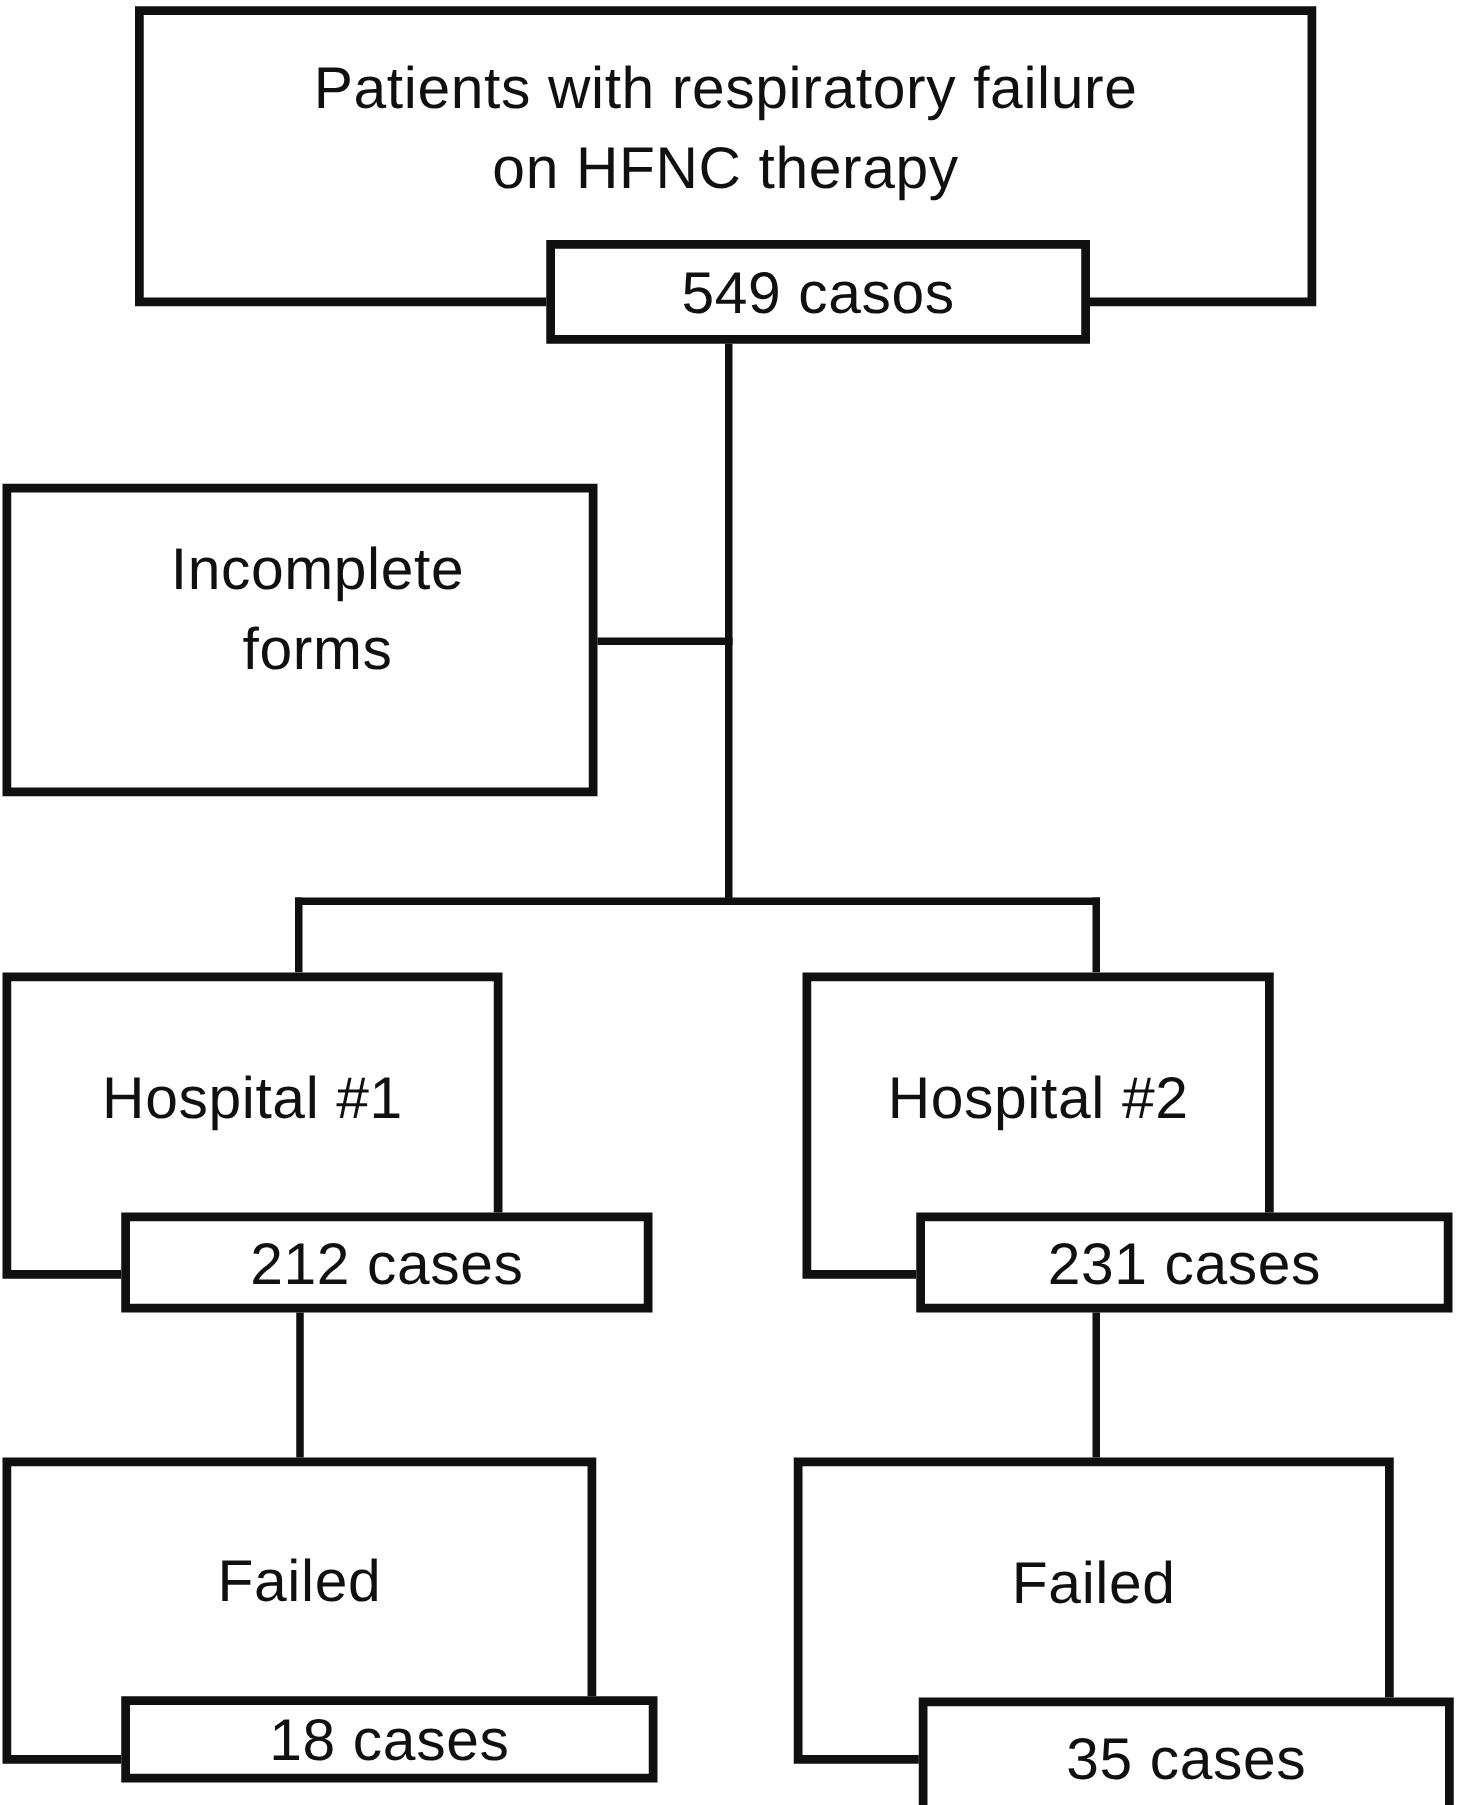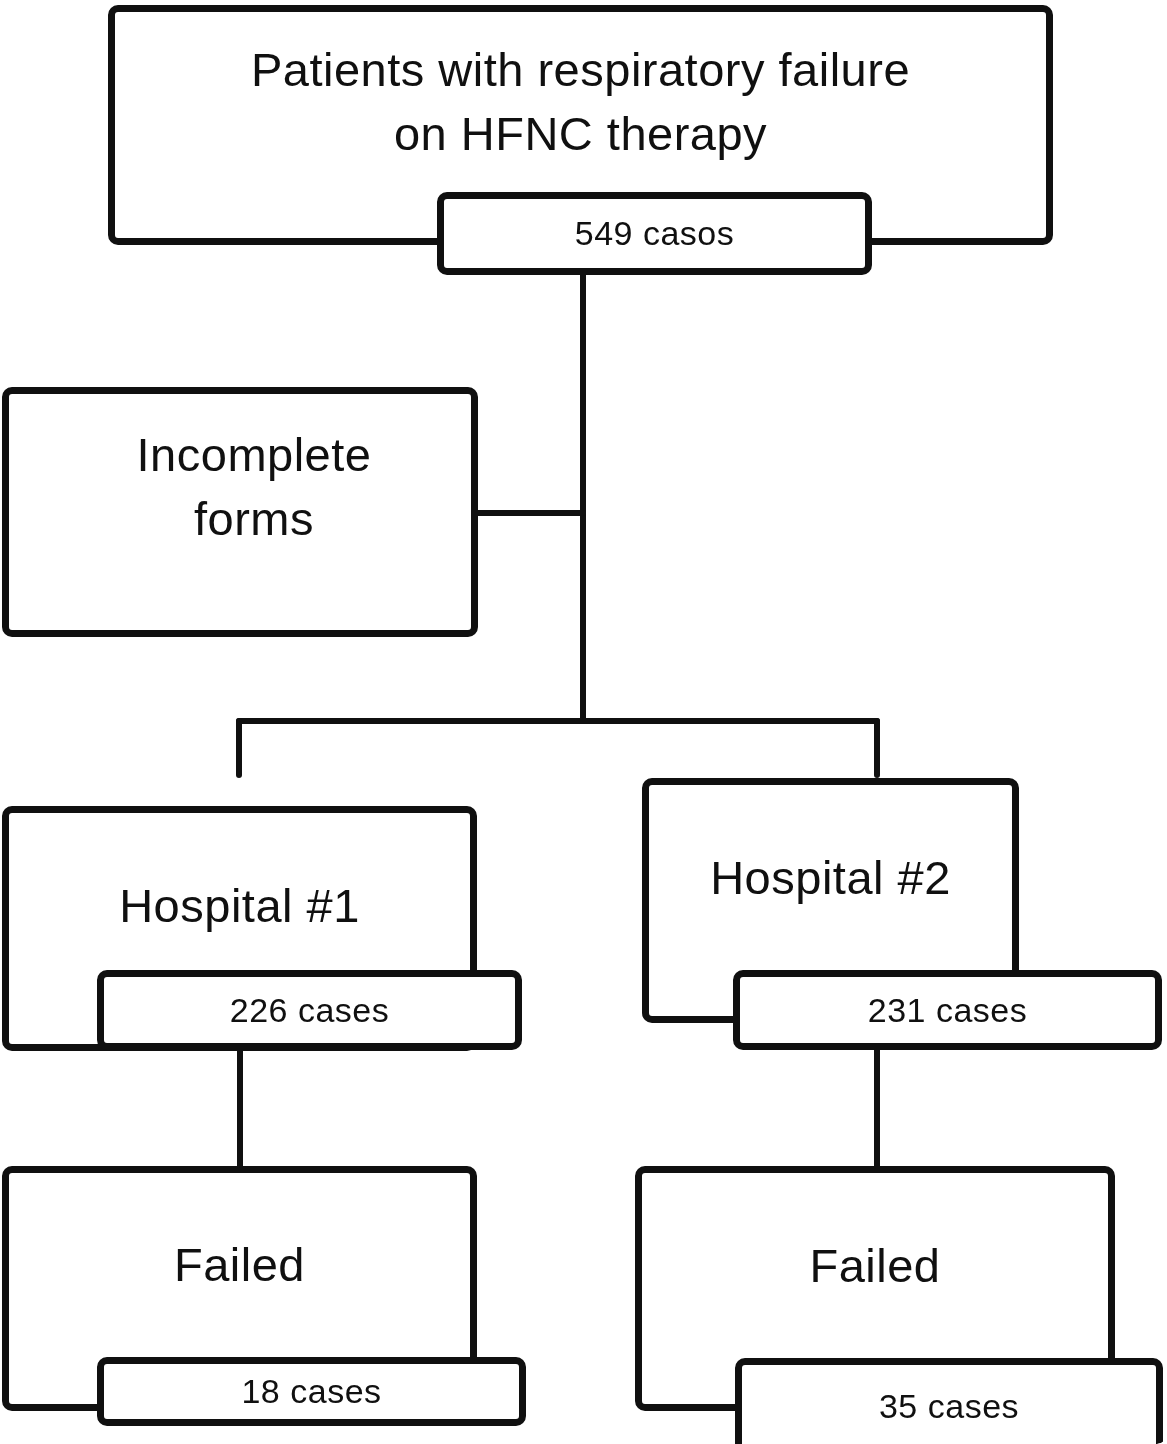--- a/index.html
+++ b/index.html
@@ -1,15 +1,15 @@
 <!DOCTYPE html>
 <html style="--ink: #101010;"><head>
 <meta charset="utf-8">
 <style>
-  * { margin: 0; padding: 0; box-sizing: border-box; border-radius: 10px; }
+  * { margin: 0; padding: 0; box-sizing: border-box; }
   html, body { background: #ffffff; }
   .canvas {
     position: relative;
     width: 1167px;
     height: 1444px;
     background: #ffffff;
     font-family: "Liberation Sans", sans-serif;
     color: var(--ink, #101010);
     overflow: hidden;
   }
@@ -32,21 +32,21 @@
   .label {
     font-size: 47px;
     line-height: 1.36;
     text-align: center;
     letter-spacing: 0.5px;
   }
   .count {
     display: flex;
     align-items: center;
     justify-content: center;
-    font-size: 34px;
+    font-size: 47px;
     text-align: center;
     letter-spacing: 0.5px;
   }
   .w-root { max-width: 660px; }
   .w-narrow { max-width: 320px; }
 </style>
 </head>
 <body>
 
 <div class="canvas">
@@ -64,21 +64,21 @@
       <div class="label w-root">Patients with respiratory failure on HFNC therapy</div>
     </div>
   </div>
 
   <div class="box" style="left:2px; top:387px; width:476px; height:250px;">
     <div class="label-area" style="height:186px;padding-left:28px;">
       <div class="label w-narrow">Incomplete forms</div>
     </div>
   </div>
 
-  <div class="box" style="left:2px; top:806px; width:475px; height:245px;">
+  <div class="box" style="left:2px; top:778px; width:400px; height:245px;">
     <div class="label-area" style="height:185px;">
       <div class="label">Hospital #1</div>
     </div>
   </div>
 
   <div class="box" style="left:642px; top:778px; width:377px; height:245px;padding-left:24px;">
     <div class="label-area" style="height:185px;">
       <div class="label">Hospital #2</div>
     </div>
   </div>
@@ -89,18 +89,18 @@
     </div>
   </div>
 
   <div class="box" style="left:635px; top:1166px; width:480px; height:245px;">
     <div class="label-area" style="height:185px;">
       <div class="label">Failed</div>
     </div>
   </div>
 
   <div class="box count" style="left:437px; top:192px;  width:435px; height:83px;">549 casos</div>
-  <div class="box count" style="left:97px;  top:970px;  width:425px; height:80px;">226 cases</div>
+  <div class="box count" style="left:97px;  top:970px;  width:425px; height:80px;">212 cases</div>
   <div class="box count" style="left:733px; top:970px;  width:429px; height:80px;">231 cases</div>
   <div class="box count" style="left:97px;  top:1357px; width:429px; height:69px;">18 cases</div>
   <div class="box count" style="left:735px; top:1358px; width:428px; height:97px;">35 cases</div>
 
 </div>
 
 </body></html>

